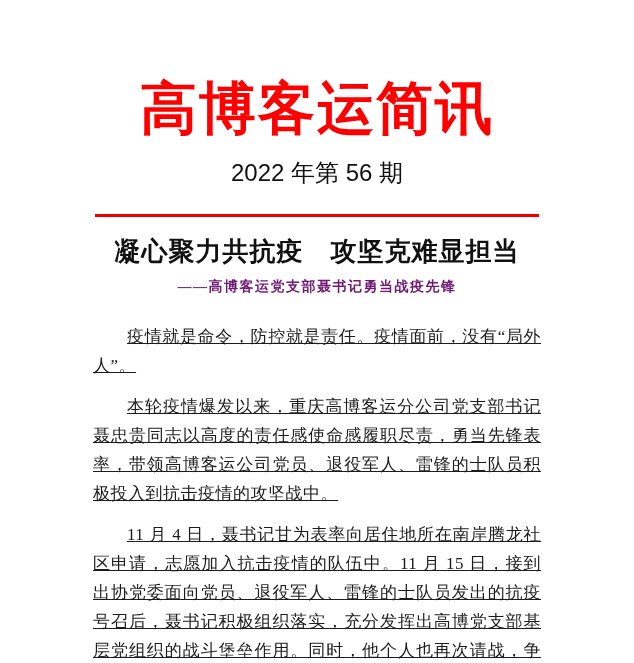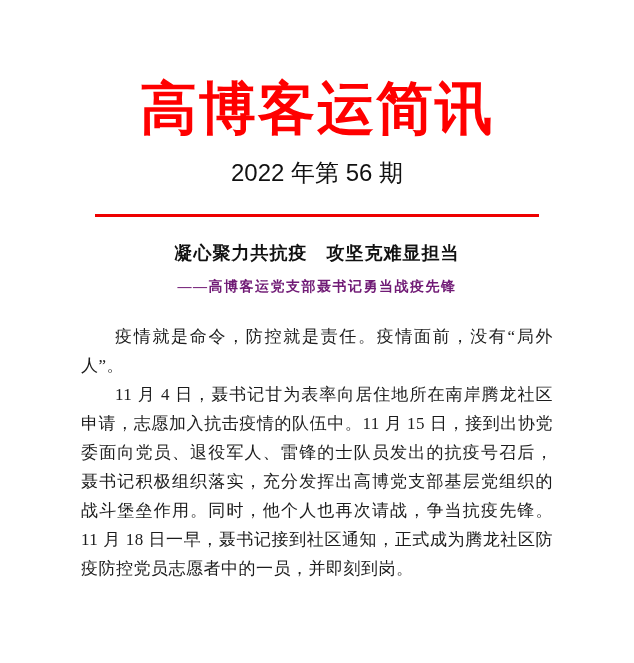--- a/index.html
+++ b/index.html
@@ -45,23 +45,23 @@
     border: none;
     background: #ee0000;
   }
   .article {
     margin: 0 auto;
     width: 472px;
   }
   .headline {
     margin: 20px 0 0 0;
     text-align: center;
-    font-family: Liberation Serif, serif;
+    font-family: Liberation Mono, monospace;
     font-weight: bold;
-    font-size: 18px;
+    font-size: 26px;
     line-height: 32px;
     letter-spacing: 1px;
     color: #111111;
   }
   .subheadline {
     margin-top: 9px;
     text-align: center;
     font-weight: bold;
     font-size: 14px;
     line-height: 18px;
@@ -69,38 +69,40 @@
     color: #701a75;
   }
   .body-text {
     margin-top: 26px;
     font-size: 17px;
     line-height: 29px;
     text-align: justify;
     letter-spacing: 0.5px;
   }
   .body-text p {
-    margin: 0;
+    margin: 12px;
     text-indent: 2em;
+    text-decoration: underline;
   }
 </style>
 </head>
 <body>
 
 <div class="page">
 
   <header class="masthead">
     <h1 class="masthead-title">高博客运简讯</h1>
     <div class="issue-line">2022 年第 56 期</div>
     <hr class="red-divider">
   </header>
 
   <article class="article">
     <h2 class="headline">凝心聚力共抗疫　攻坚克难显担当</h2>
     <div class="subheadline">——高博客运党支部聂书记勇当战疫先锋</div>
 
     <div class="body-text">
       <p>疫情就是命令，防控就是责任。疫情面前，没有“局外人”。</p>
+      <p>本轮疫情爆发以来，重庆高博客运分公司党支部书记聂忠贵同志以高度的责任感使命感履职尽责，勇当先锋表率，带领高博客运公司党员、退役军人、雷锋的士队员积极投入到抗击疫情的攻坚战中。</p>
       <p>11 月 4 日，聂书记甘为表率向居住地所在南岸腾龙社区申请，志愿加入抗击疫情的队伍中。11 月 15 日，接到出协党委面向党员、退役军人、雷锋的士队员发出的抗疫号召后，聂书记积极组织落实，充分发挥出高博党支部基层党组织的战斗堡垒作用。同时，他个人也再次请战，争当抗疫先锋。11 月 18 日一早，聂书记接到社区通知，正式成为腾龙社区防疫防控党员志愿者中的一员，并即刻到岗。</p>
     </div>
   </article>
 
 </div>
 
 </body></html>

